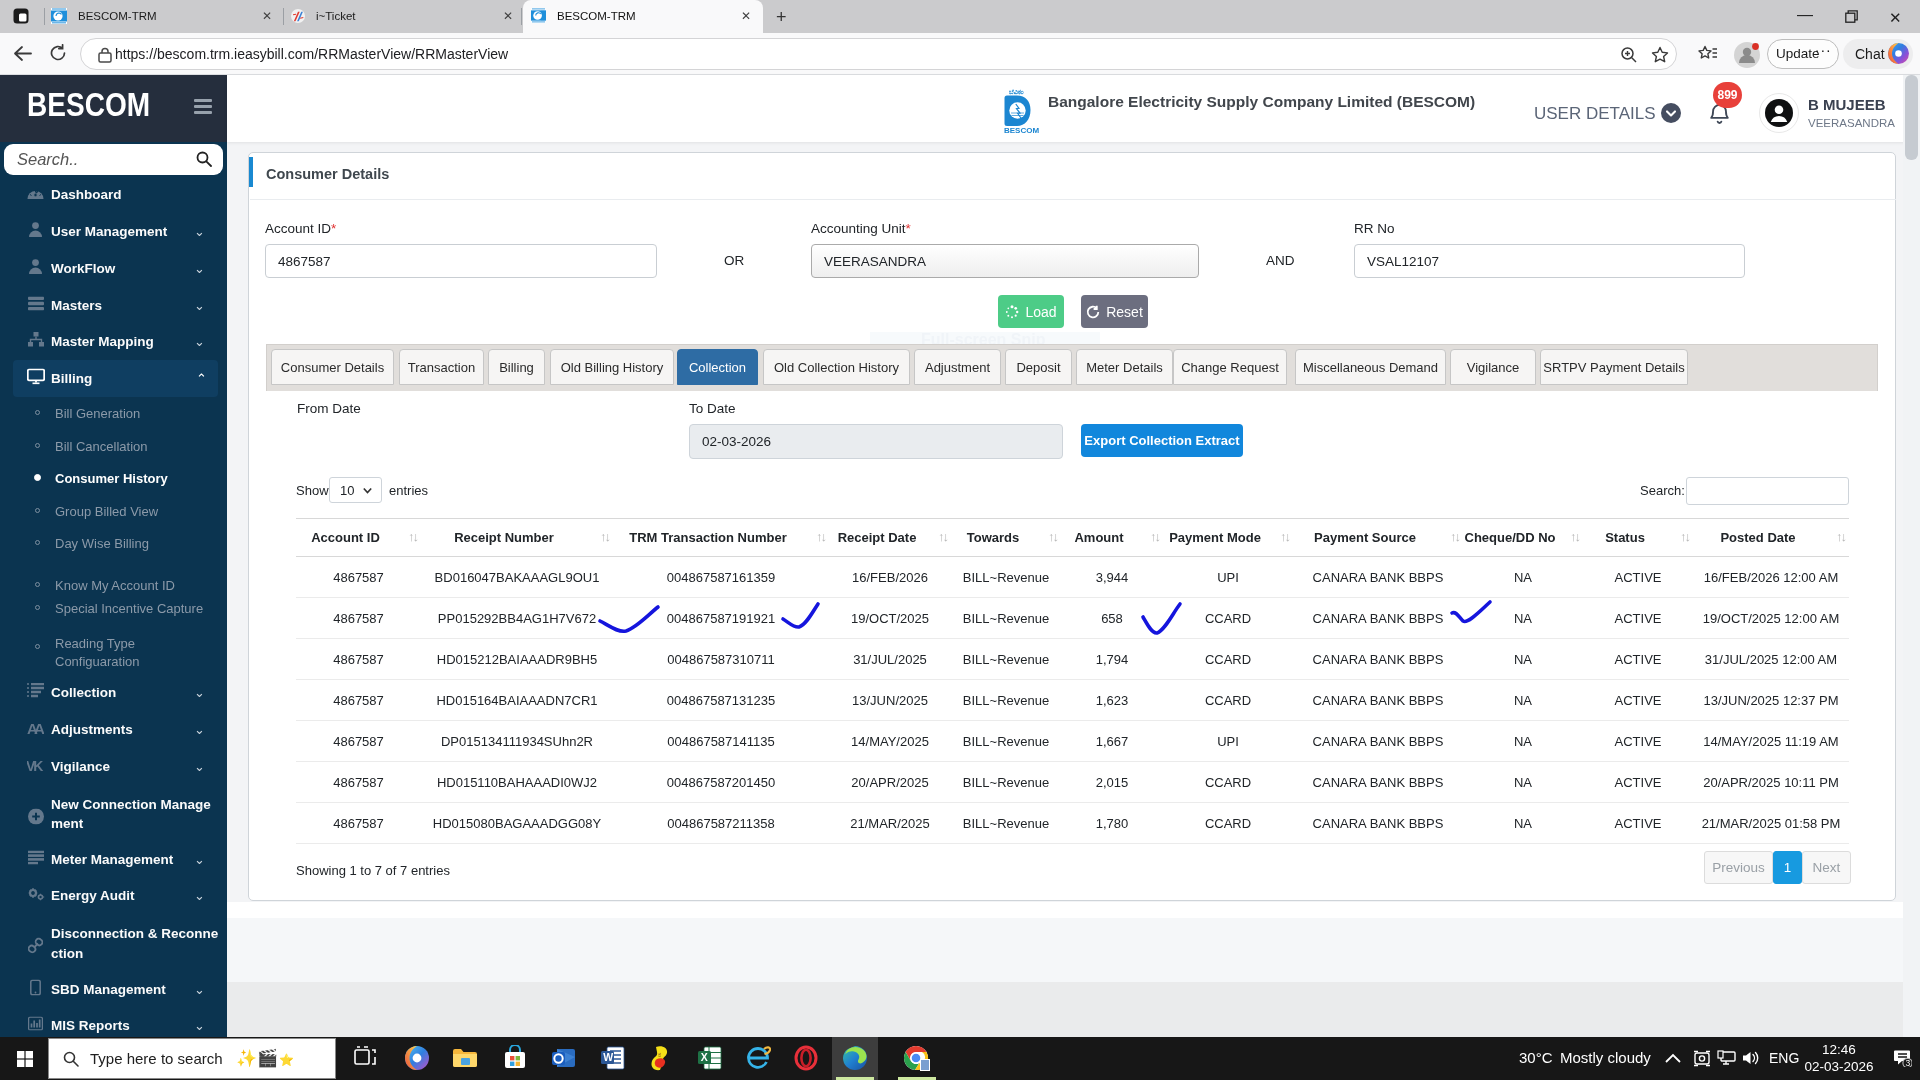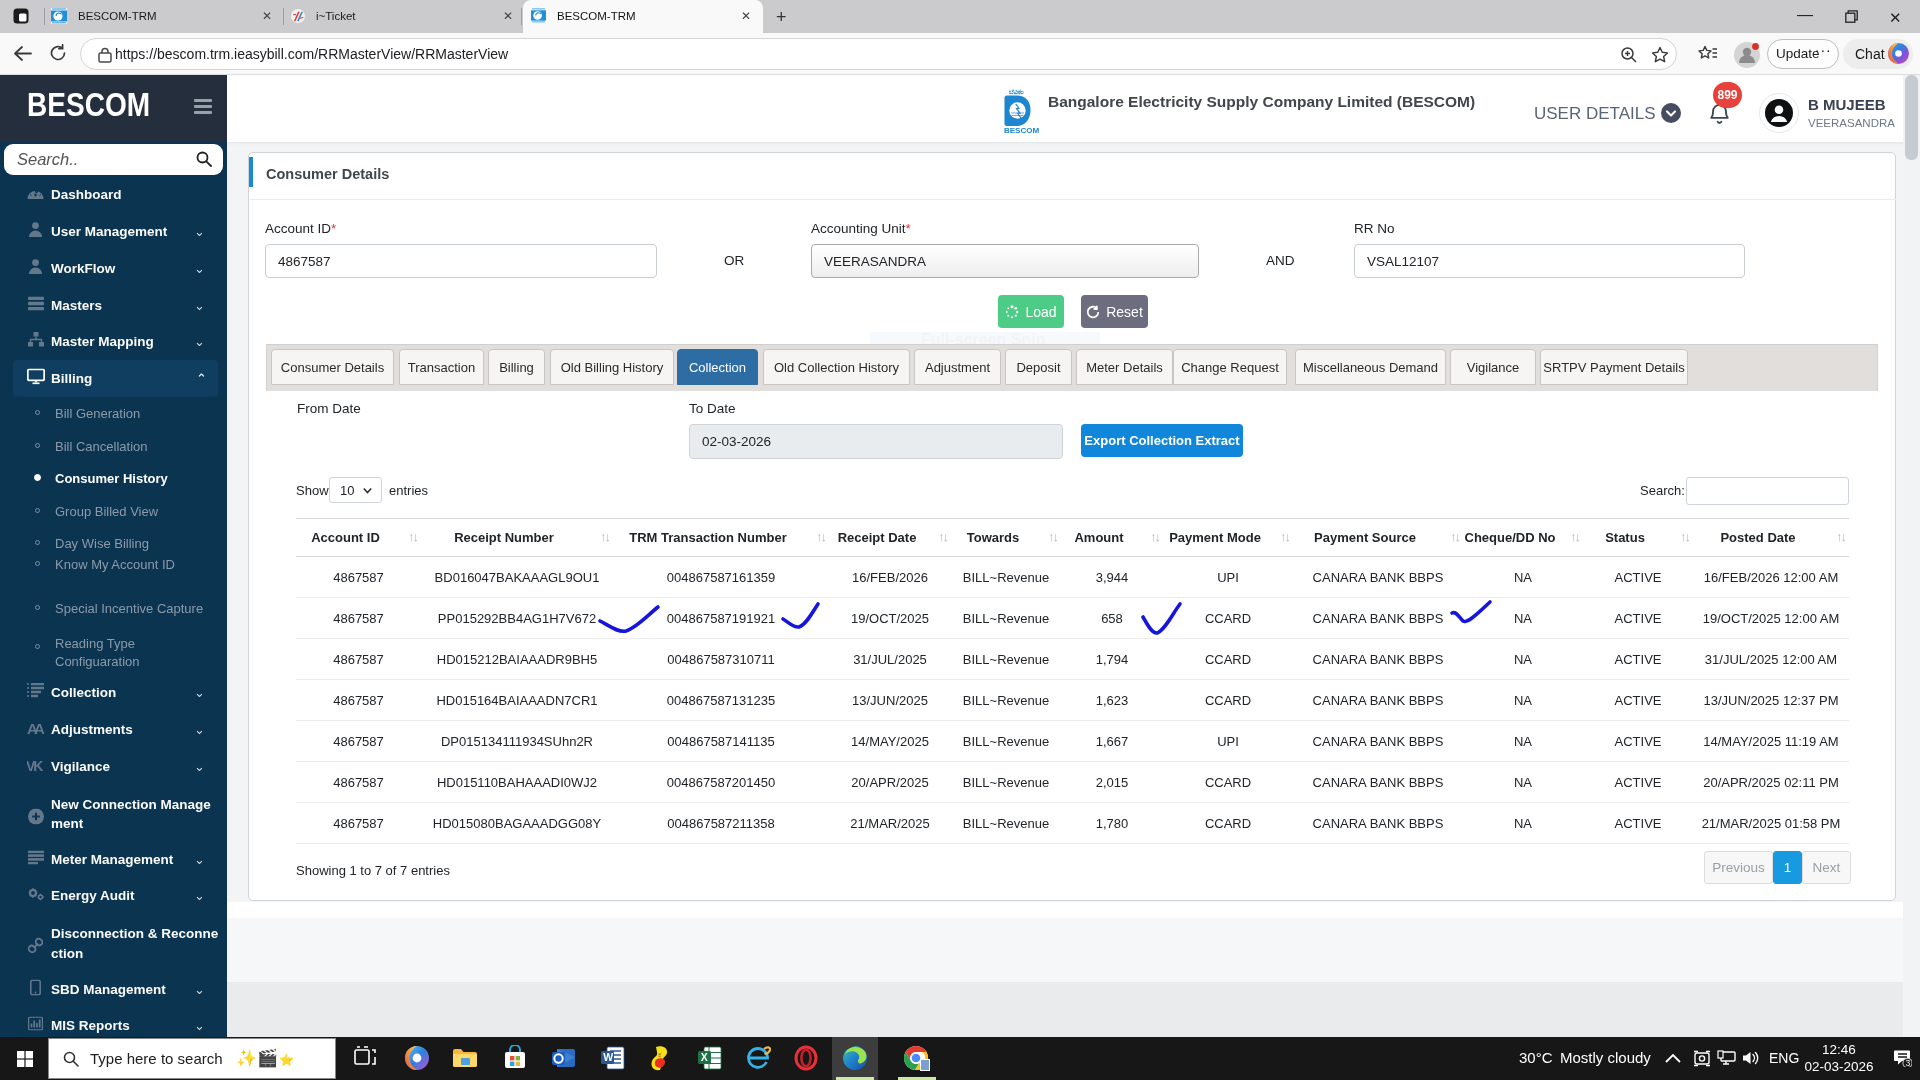--- a/index.html
+++ b/index.html
@@ -260,21 +260,21 @@
         <span class="lb">Consumer History</span>
       </div>
       <div class="smi" style="top: 419.5px;">
         <span class="dot"></span>
         <span class="lb">Group Billed View</span>
       </div>
       <div class="smi" style="top: 451.5px;">
         <span class="dot"></span>
         <span class="lb">Day Wise Billing</span>
       </div>
-      <div class="smi" style="top: 472px;">
+      <div class="smi" style="top: 493px;">
         <span class="dot"></span>
         <span class="lb">Know My Account ID</span>
       </div>
       <div class="smi" style="top: 516.5px;">
         <span class="dot"></span>
         <span class="lb">Special Incentive Capture</span>
       </div>
       <div class="smi" style="top: 558px; height: 44px;">
         <span class="dot" style="margin-top:-11px"></span>
         <span class="lb" style="transform:none;top:2px;line-height:17.5px">Reading Type<br>Configuaration</span>
@@ -552,21 +552,21 @@
             <td>4867587</td>
             <td>HD015110BAHAAADI0WJ2</td>
             <td>004867587201450</td>
             <td>20/APR/2025</td>
             <td>BILL~Revenue</td>
             <td>2,015</td>
             <td>CCARD</td>
             <td>CANARA BANK BBPS</td>
             <td>NA</td>
             <td>ACTIVE</td>
-            <td>20/APR/2025 02:11 PM</td>
+            <td>20/APR/2025 10:11 PM</td>
           </tr>
         <tr>
             <td>4867587</td>
             <td>HD015080BAGAAADGG08Y</td>
             <td>004867587211358</td>
             <td>21/MAR/2025</td>
             <td>BILL~Revenue</td>
             <td>1,780</td>
             <td>CCARD</td>
             <td>CANARA BANK BBPS</td>

